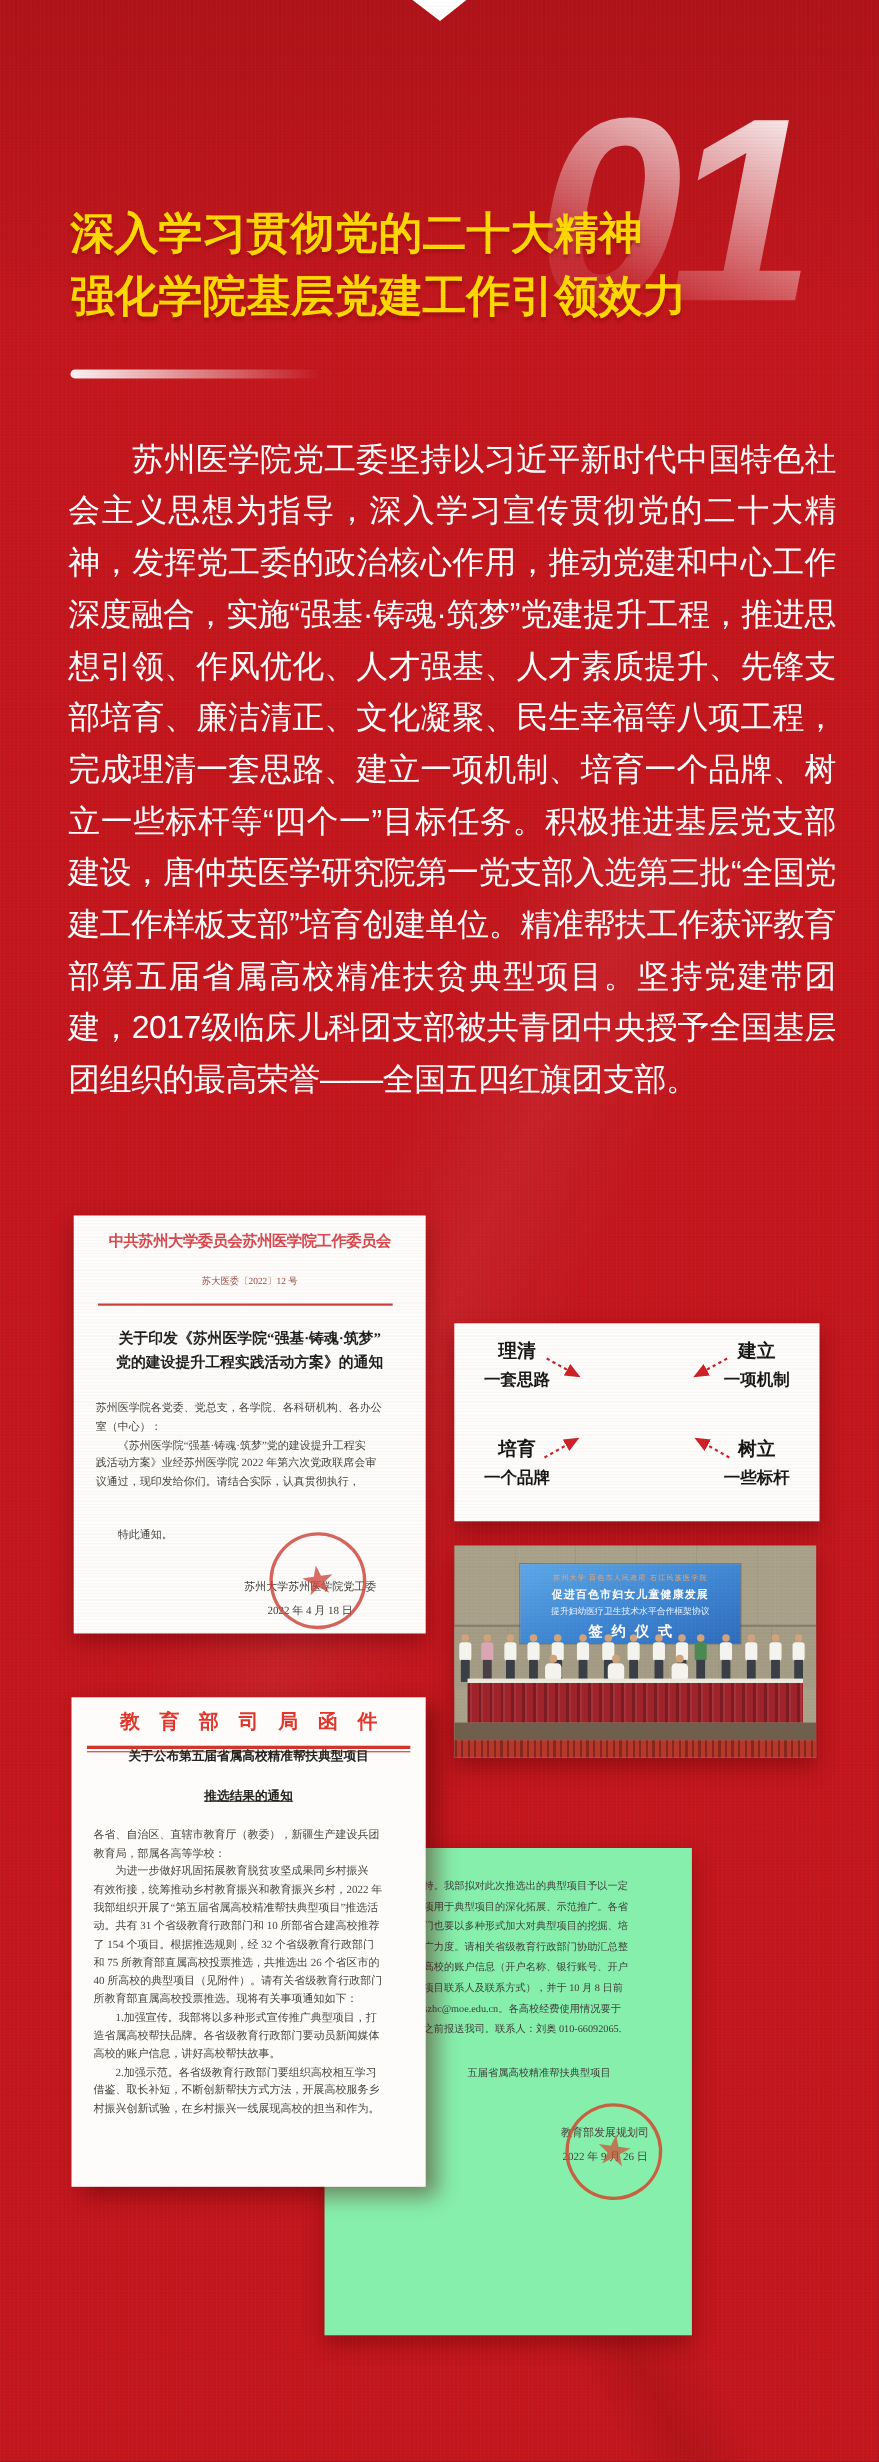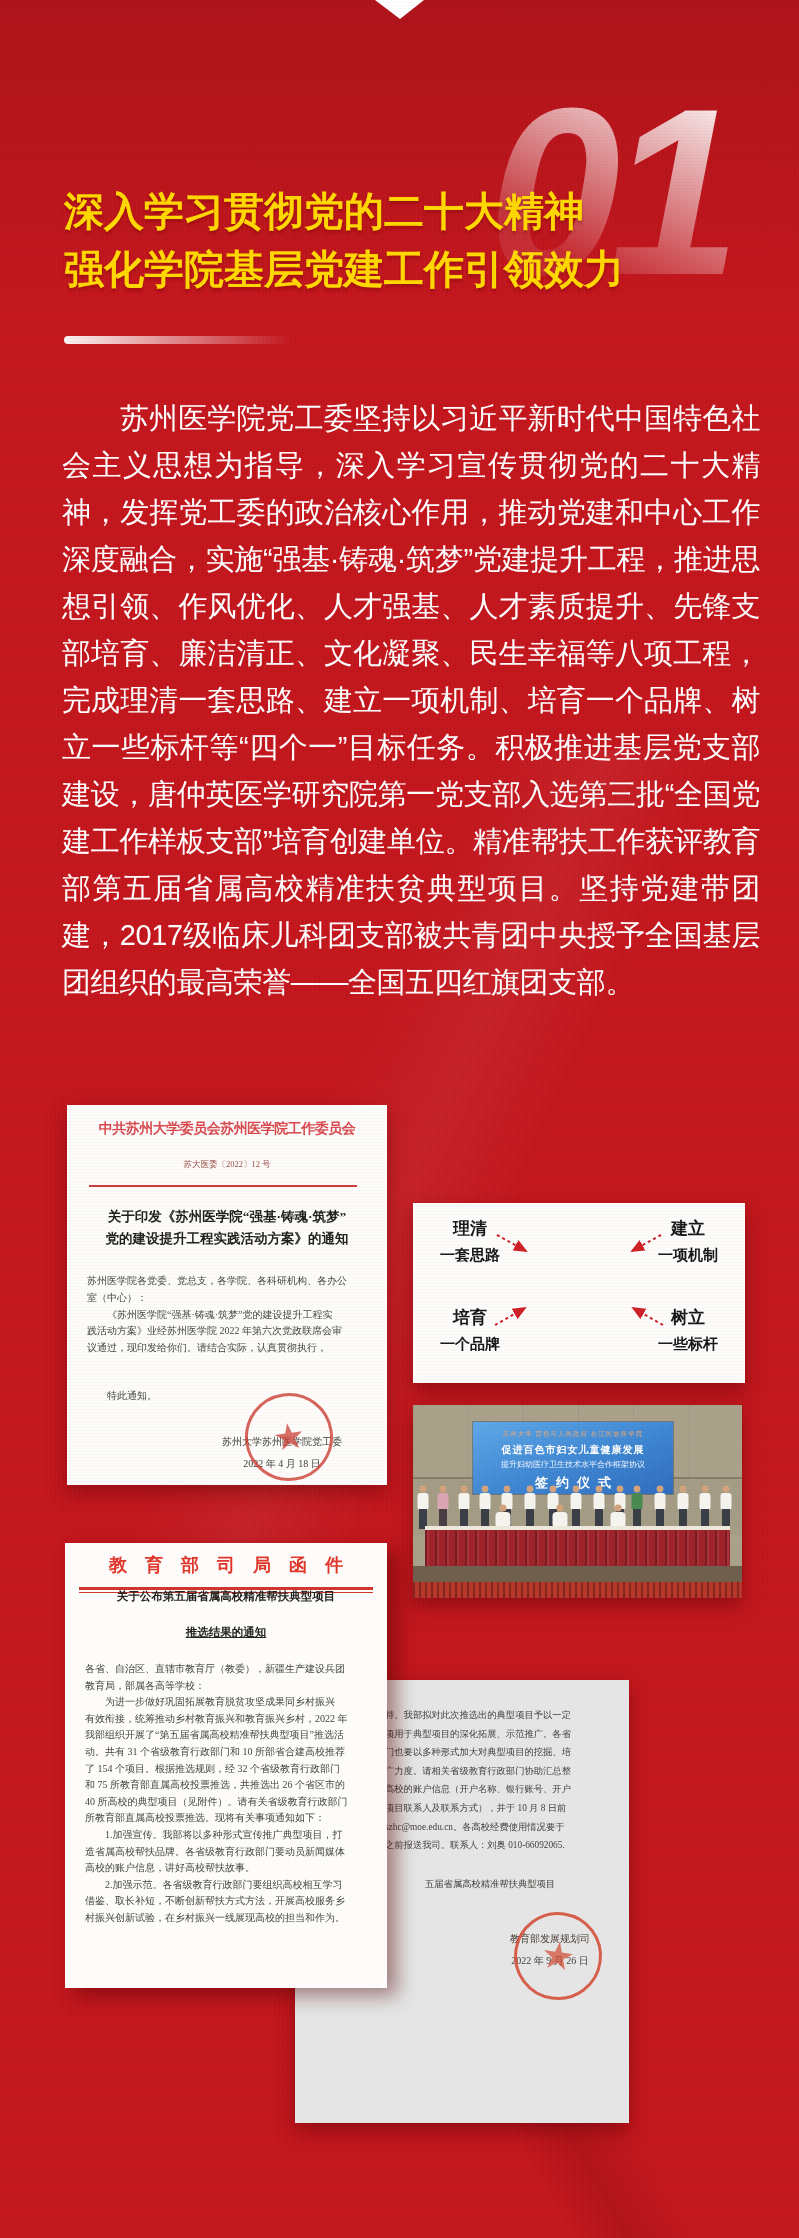--- a/index.html
+++ b/index.html
@@ -97,21 +97,21 @@
   .d2-header{position:absolute;left:0;right:0;top:10px;text-align:center;white-space:nowrap;
              font-size:18px;font-weight:700;color:#df372c;letter-spacing:18px;text-indent:18px;}
   .d2-rule{position:absolute;left:14px;right:14px;top:44px;height:2px;
            border-top:3px solid #d2362b;border-bottom:1px solid #d2362b;}
   .d2-t1,.d2-t2{position:absolute;left:0;right:0;text-align:center;font-weight:700;font-size:11.5px;
            color:#242320;white-space:nowrap;}
   .d2-t1{top:46px;} .d2-t2{top:82px;text-decoration:underline;}
   .d2-body{position:absolute;left:20px;top:118px;}
   .d2-body .dline{line-height:16.6px;}
   
-  .doc3{left:295px;top:1680px;width:334px;height:443px;z-index:2;background:#e5e5e5;}
+  .doc3{left:295px;top:1680px;width:334px;height:443px;z-index:2;background:#86efac;}
   .d3-body{position:absolute;left:90px;top:26px;}
   .d3-body .dline{font-size:9.3px;line-height:18.6px;color:#3f3e3a;}
   .d3-attach{position:absolute;left:90px;top:198px;font-size:9.3px;color:#3f3e3a;white-space:nowrap;margin-left:40px;}
   .d3-seal{left:219px;top:232px;width:82px;height:82px;border:3px solid rgba(210,72,48,.85);transform:rotate(8deg);}
   .d3-seal .star{font-size:38px;color:rgba(210,72,48,.7);line-height:1;}
   .d3-signer,.d3-date{position:absolute;left:160px;width:190px;text-align:center;font-size:10px;color:#4a3f38;z-index:2;}
   .d3-signer{top:252px;} .d3-date{top:274px;}
 </style>
 </head>
 <body>

